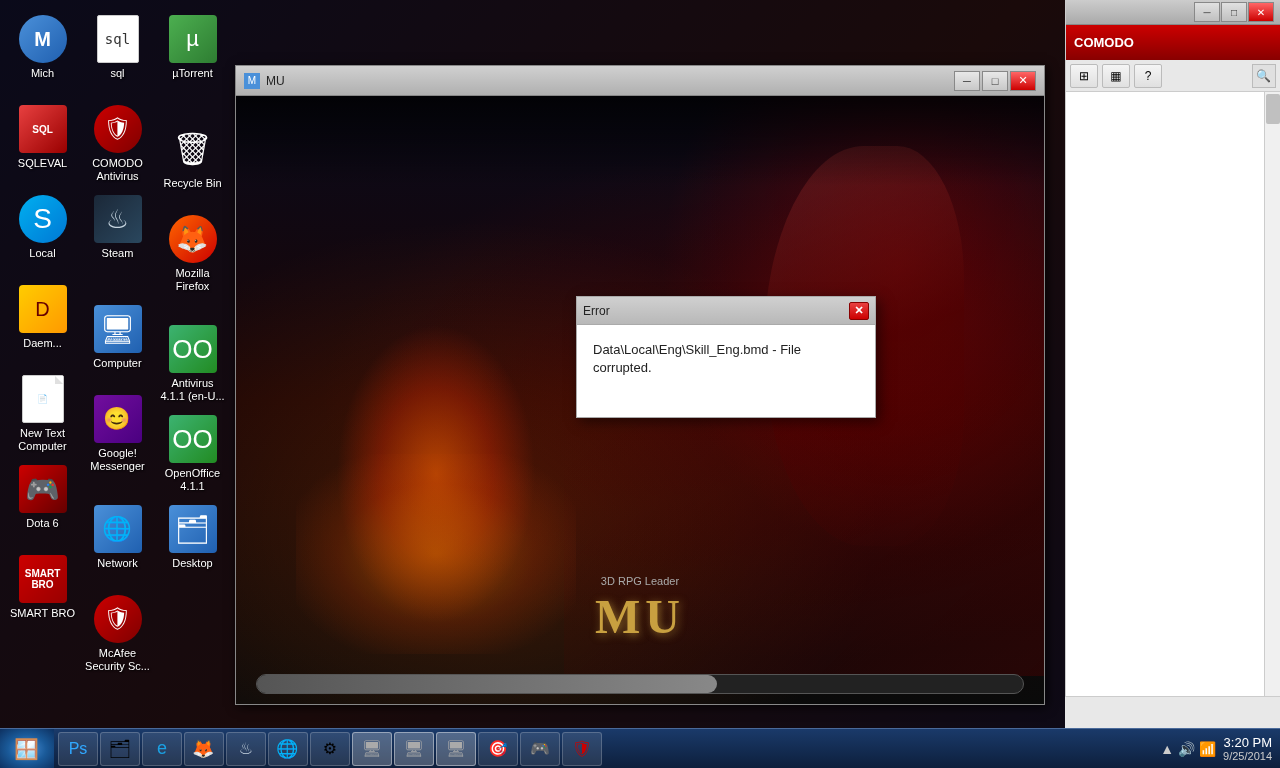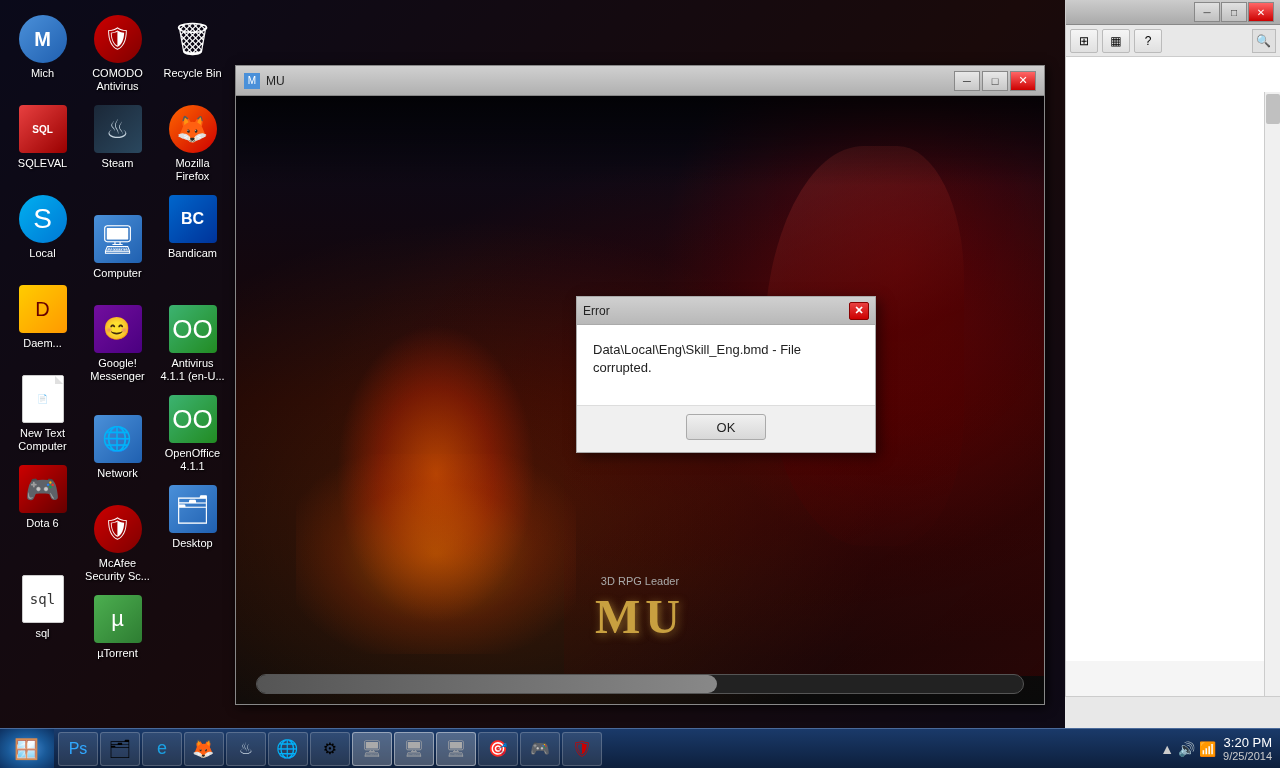--- a/index.html
+++ b/index.html
@@ -282,21 +282,21 @@
     }
 
     .error-body {
       padding: 16px 16px 8px 16px;
       background: white;
     }
 
     .error-message {
       font-size: 13px;
       color: #222;
-      margin-bottom: 20px;
+      margin-bottom: 32px;
       line-height: 1.4;
     }
 
     .error-buttons {
       display: flex;
       justify-content: center;
       padding: 8px 0 12px 0;
       background: #f0f0f0;
       border-top: 1px solid #ddd;
     }
@@ -573,20 +573,26 @@
           <div class="icon-newtext" style="font-size:9px; font-family: monospace;">📄</div>
         </div>
       <span class="icon-label">New Text Computer</span>
     </div>
     <div class="desktop-icon">
       <div class="icon-img">
           <div class="icon-dota2">🎮</div>
         </div>
       <span class="icon-label">Dota 6</span>
     </div>
+    <div class="desktop-icon">
+      <div class="icon-img">
+          <div class="icon-smartbro">SMART<br>BRO</div>
+        </div>
+      <span class="icon-label">SMART BRO</span>
+    </div>
     <div style="height:20px; width:75px;"></div>
 
     <div class="desktop-icon">
       <div class="icon-img">
           <div class="icon-sql" style="font-size:14px; font-family:monospace;">sql</div>
         </div>
       <span class="icon-label">sql</span>
     </div>
     <div class="desktop-icon">
       <div class="icon-img">
@@ -640,26 +646,20 @@
       <div class="icon-img">
           <div class="icon-recycle">🗑</div>
         </div>
       <span class="icon-label">Recycle Bin</span>
     </div>
     <div class="desktop-icon">
       <div class="icon-img">
           <div class="icon-firefox">🦊</div>
         </div>
       <span class="icon-label">Mozilla Firefox</span>
-    </div>
-    <div class="desktop-icon">
-      <div class="icon-img">
-          <div class="icon-bandicam">BC</div>
-        </div>
-      <span class="icon-label">Bandicam</span>
     </div>
     <div style="height:20px; width:75px;"></div>
 
     <div class="desktop-icon">
       <div class="icon-img">
           <div class="icon-ooo1">OO</div>
         </div>
       <span class="icon-label">Antivirus 4.1.1 (en-U...</span>
     </div>
     <div class="desktop-icon">
@@ -714,38 +714,38 @@
       <div class="mu-topbar"></div>
 
       <div class="error-dialog">
         <div class="error-titlebar">
           <span class="error-title-text">Error</span>
           <div class="error-close-btn">✕</div>
         </div>
         <div class="error-body">
           <div class="error-message">Data\Local\Eng\Skill_Eng.bmd - File corrupted.</div>
         </div>
-        <div class="error-buttons">
-          <div class="ok-button">OK</div>
-        </div>
       </div>
     </div>
   </div>
 
   <div class="right-panel">
 
     <div class="comodo-header-row">
       <span class="comodo-header-title"></span>
       <div class="comodo-win-controls">
         <div class="comodo-ctrl-btn">─</div>
         <div class="comodo-ctrl-btn">□</div>
         <div class="comodo-ctrl-btn close">✕</div>
       </div>
     </div>
 
+    <div class="comodo-header">
+      <span>COMODO</span>
+    </div>
 
     <div class="comodo-toolbar">
       <div class="comodo-tool-btn">⊞</div>
       <div class="comodo-tool-btn">▦</div>
       <div class="comodo-tool-btn">?</div>
       <div class="comodo-search">
         <div class="comodo-search-icon">🔍</div>
       </div>
     </div>
 

